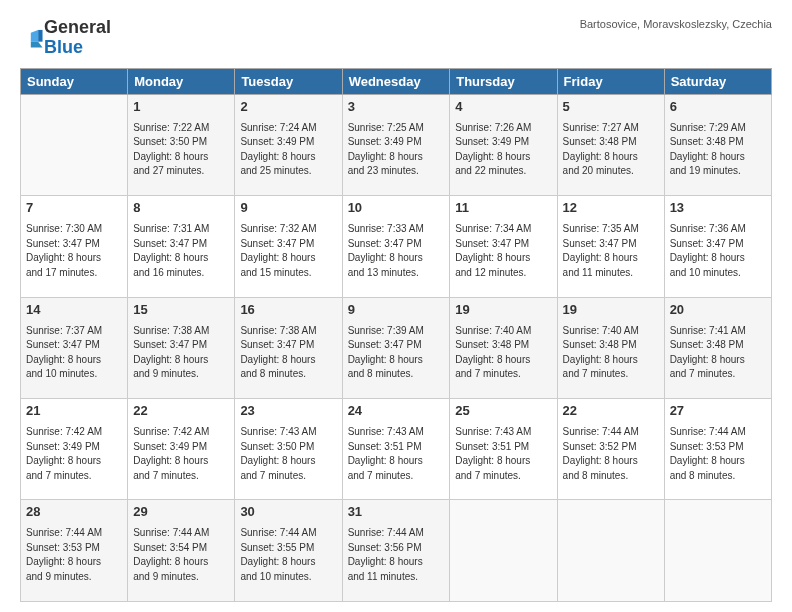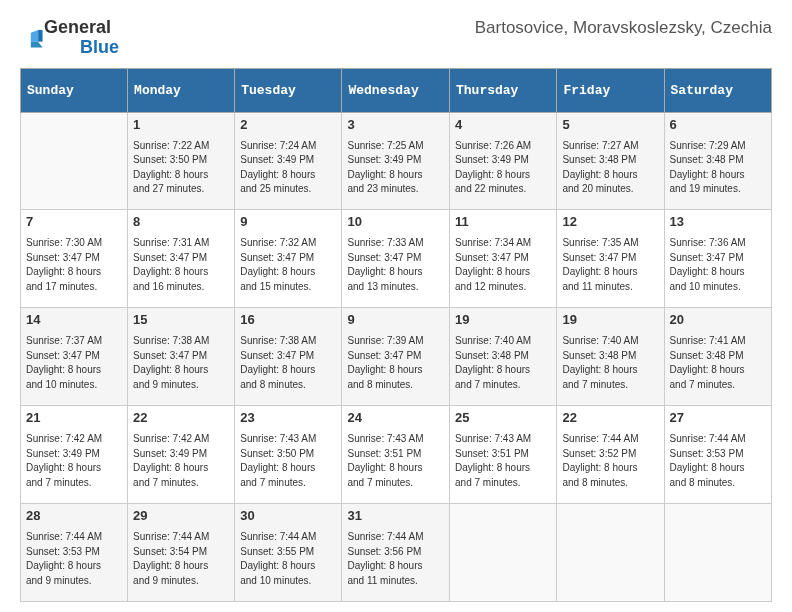--- a/index.html
+++ b/index.html
@@ -34,53 +34,51 @@
     }
     .logo-general {
       font-size: 18px;
       font-weight: bold;
       color: #333;
     }
     .logo-blue {
       font-size: 18px;
       font-weight: bold;
       color: #1a6fb5;
-      margin-left: 36px;
     }
     .logo-icon {
       width: 22px;
       height: 22px;
       margin-left: 2px;
     }
     .title-block {
       text-align: right;
     }
     .main-title {
       font-size: 32px;
       font-weight: normal;
       color: #333;
     }
     .subtitle {
-      font-size: 17px;
+      font-size: 11px;
       color: #555;
     }
     .calendar {
       width: 100%;
       border-collapse: collapse;
       flex: 1;
     }
     .calendar thead th {
       background: #2e6da4;
       color: #fff;
       font-size: 13px;
       font-weight: bold;
-      padding: 14px 6px;
+      padding: 5px 6px;
       text-align: left;
       border: 1px solid #aaa;
-      font-family: Liberation Mono, monospace;
     }
     .calendar tbody td {
       border: 1px solid #ccc;
       vertical-align: top;
       padding: 4px 5px;
       width: 108px;
       min-height: 70px;
       height: 85px;
       font-size: 10.5px;
       color: #333;

